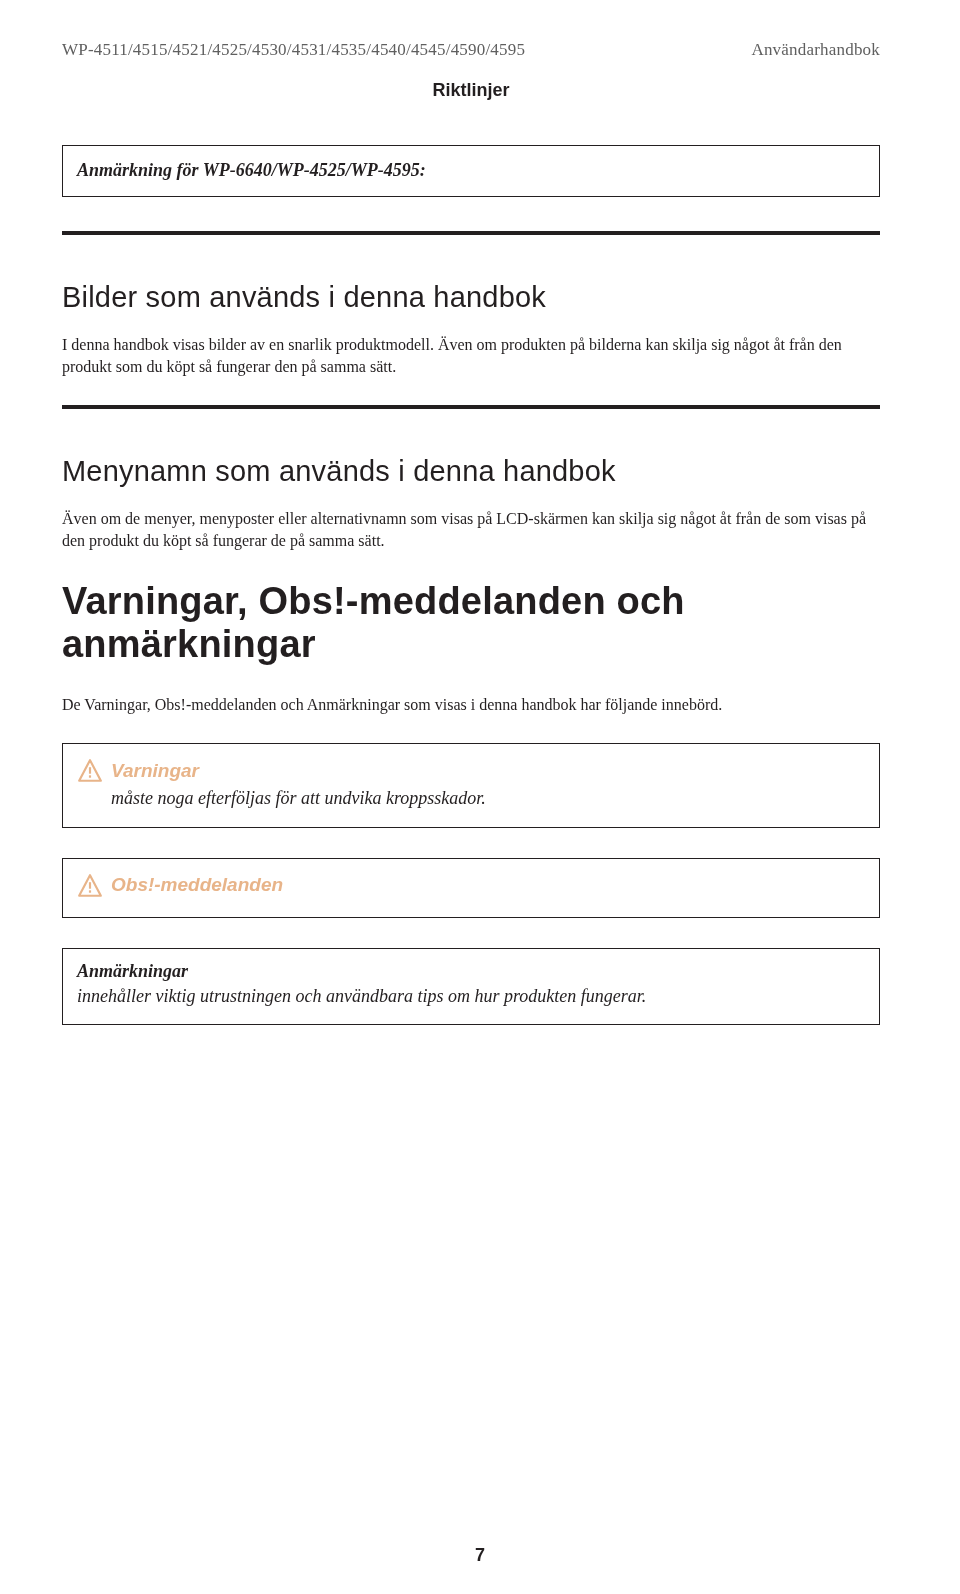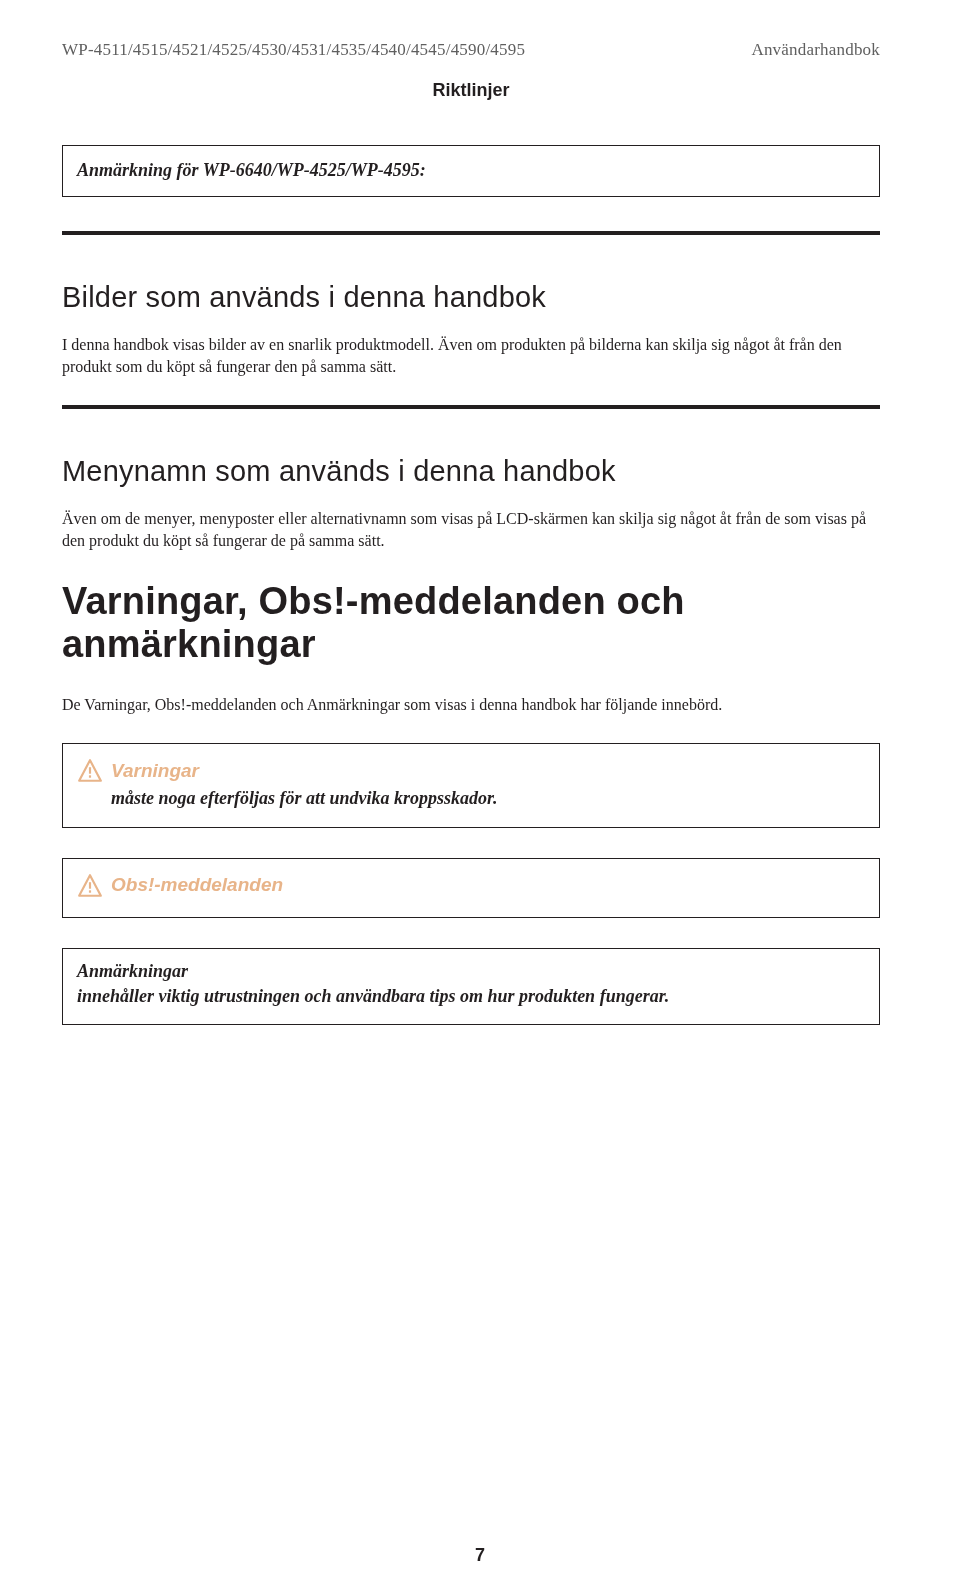--- a/index.html
+++ b/index.html
@@ -87,21 +87,20 @@
     font-style: italic;
     font-weight: 700;
     font-size: 18px;
     margin-bottom: 2px;
   }
   .callout .text {
     font-style: italic;
     font-size: 18px;
     line-height: 1.35;
     padding-left: 34px;
-    font-weight: bold;
   }
   .callout .text.noindent { padding-left: 0; }
 
   .page-num {
     position: absolute;
     bottom: 28px;
     left: 0; right: 0;
     text-align: center;
     font-family: "Myriad Pro", "Helvetica Neue", Arial, sans-serif;
     font-weight: 700;

